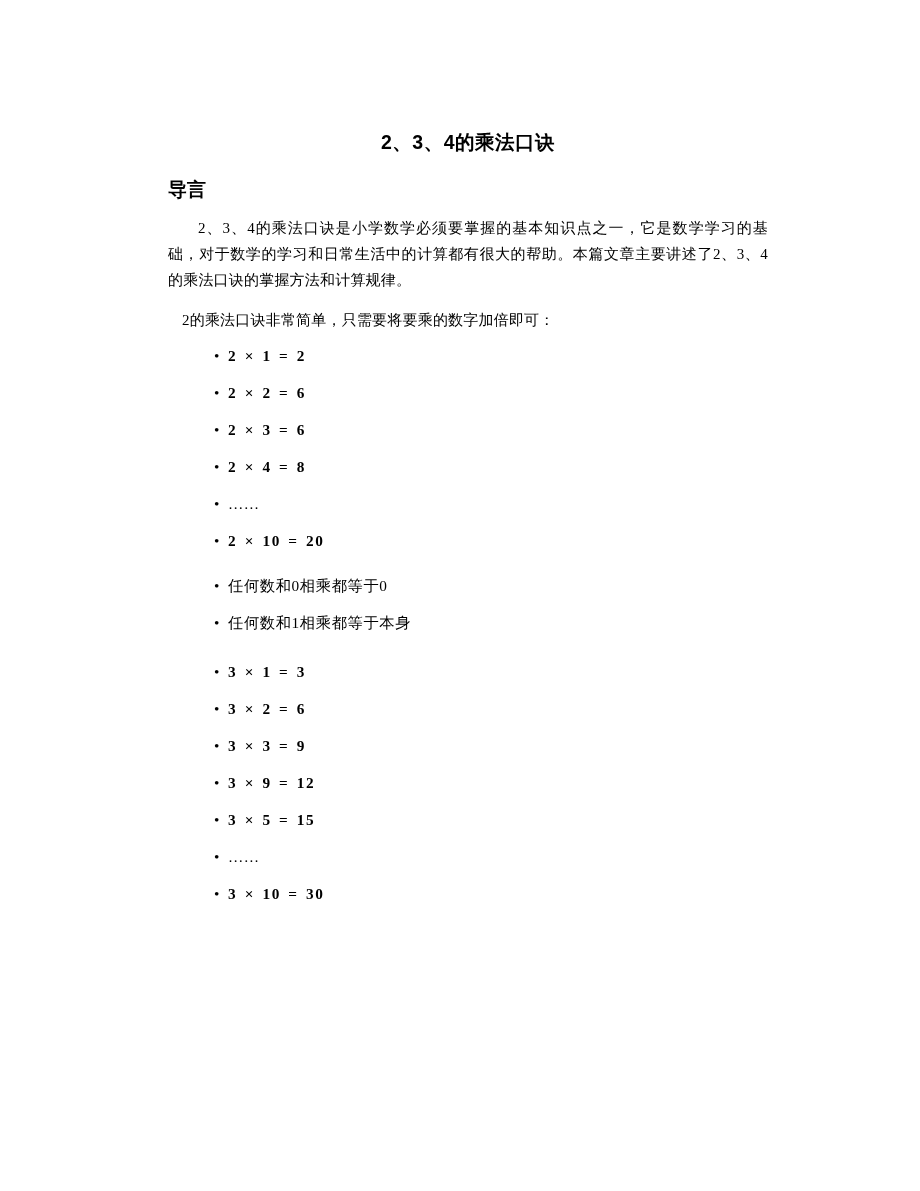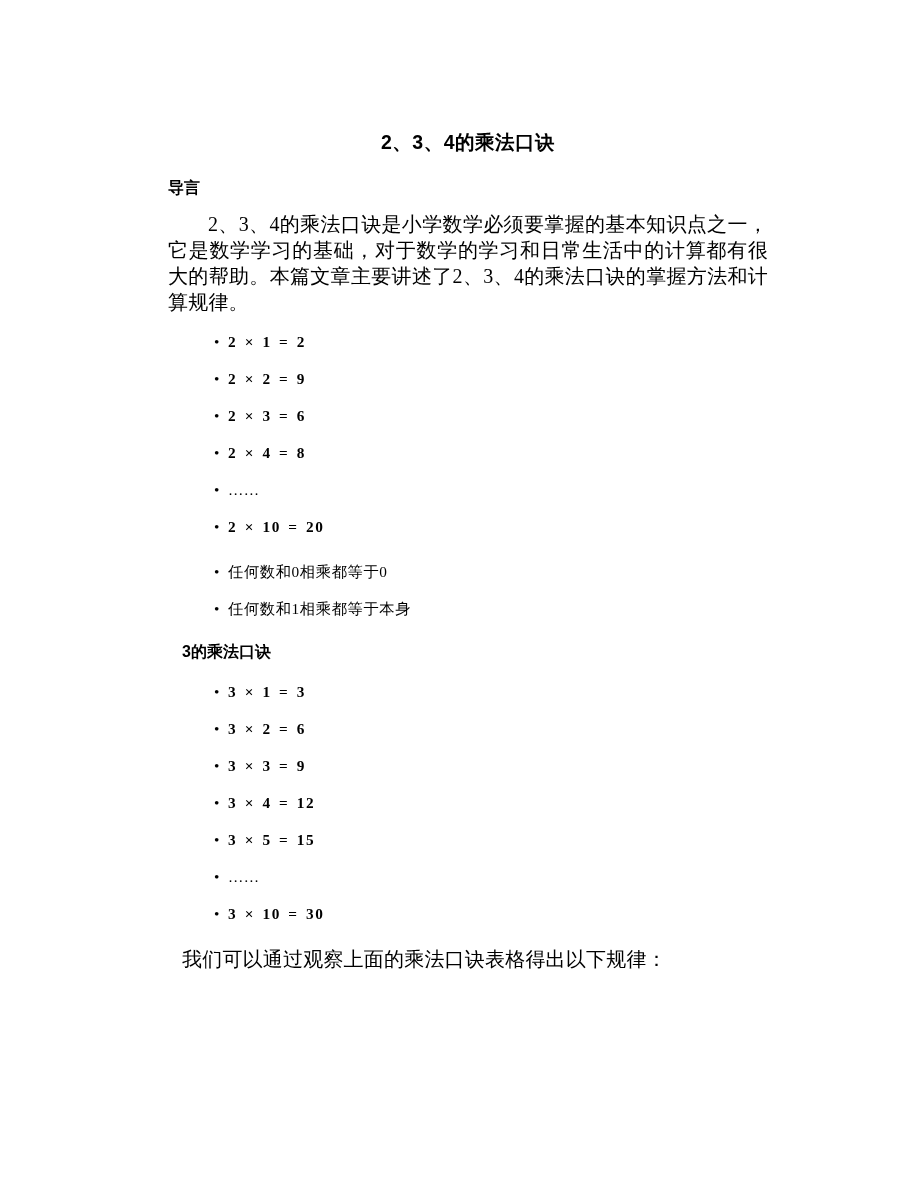--- a/index.html
+++ b/index.html
@@ -31,30 +31,30 @@
     font-weight: bold;
     font-size: 19.5px;
     line-height: 1.3;
     letter-spacing: 0.5px;
   }
   .section-heading {
     margin: 0 0 12px 0;
     padding: 0;
     font-family: "Liberation Sans", "DejaVu Sans", sans-serif;
     font-weight: bold;
-    font-size: 16px;
+    font-size: 19px;
     line-height: 1.35;
   }
   .heading-indent {
     padding-left: 14px;
   }
   p.para {
     margin: 0 0 10px 0;
     padding: 0;
-    font-size: 20px;
+    font-size: 15px;
     line-height: 26px;
     text-align: justify;
     text-justify: inter-ideograph;
     letter-spacing: 0.2px;
   }
   p.para.indent {
     text-indent: 2em;
   }
   p.para.sub {
     padding-left: 14px;
@@ -104,29 +104,30 @@
 
   <div class="doc-title">2、3、4的乘法口诀</div>
 
   <div class="section-heading">导言</div>
 
   <p class="para indent">2、3、4的乘法口诀是小学数学必须要掌握的基本知识点之一，它是数学学习的基础，对于数学的学习和日常生活中的计算都有很大的帮助。本篇文章主要讲述了2、3、4的乘法口诀的掌握方法和计算规律。</p>
 
   <div class="spacer-sm"></div>
 
 
+  <p class="para sub">2的乘法口诀非常简单，只需要将要乘的数字加倍即可：</p>
 
   <ul class="bullets">
     <li>
       <span class="bullet-dot">•</span>
       <span class="eq">2 × 1 = 2</span>
     </li>
     <li>
       <span class="bullet-dot">•</span>
-      <span class="eq">2 × 2 = 9</span>
+      <span class="eq">2 × 2 = 6</span>
     </li>
     <li>
       <span class="bullet-dot">•</span>
       <span class="eq">2 × 3 = 6</span>
     </li>
     <li>
       <span class="bullet-dot">•</span>
       <span class="eq">2 × 4 = 8</span>
     </li>
     <li>
@@ -148,53 +149,51 @@
       <span class="cn-item">任何数和0相乘都等于0</span>
     </li>
     <li>
       <span class="bullet-dot">•</span>
       <span class="cn-item">任何数和1相乘都等于本身</span>
     </li>
   </ul>
 
   <div class="spacer-md"></div>
 
-  <div class="section-heading heading-indent">3的乘法口诀</div>
 
 
   <div class="spacer-sm"></div>
 
   <ul class="bullets">
     <li>
       <span class="bullet-dot">•</span>
       <span class="eq">3 × 1 = 3</span>
     </li>
     <li>
       <span class="bullet-dot">•</span>
       <span class="eq">3 × 2 = 6</span>
     </li>
     <li>
       <span class="bullet-dot">•</span>
       <span class="eq">3 × 3 = 9</span>
     </li>
     <li>
       <span class="bullet-dot">•</span>
-      <span class="eq">3 × 4 = 12</span>
+      <span class="eq">3 × 9 = 12</span>
     </li>
     <li>
       <span class="bullet-dot">•</span>
       <span class="eq">3 × 5 = 15</span>
     </li>
     <li>
       <span class="bullet-dot">•</span>
       <span class="ellipsis-item">……</span>
     </li>
     <li>
       <span class="bullet-dot">•</span>
       <span class="eq">3 × 10 = 30</span>
     </li>
   </ul>
 
   <div class="spacer-md"></div>
 
-  <p class="para sub">我们可以通过观察上面的乘法口诀表格得出以下规律：</p>
 
 </div>
 
 </body></html>

